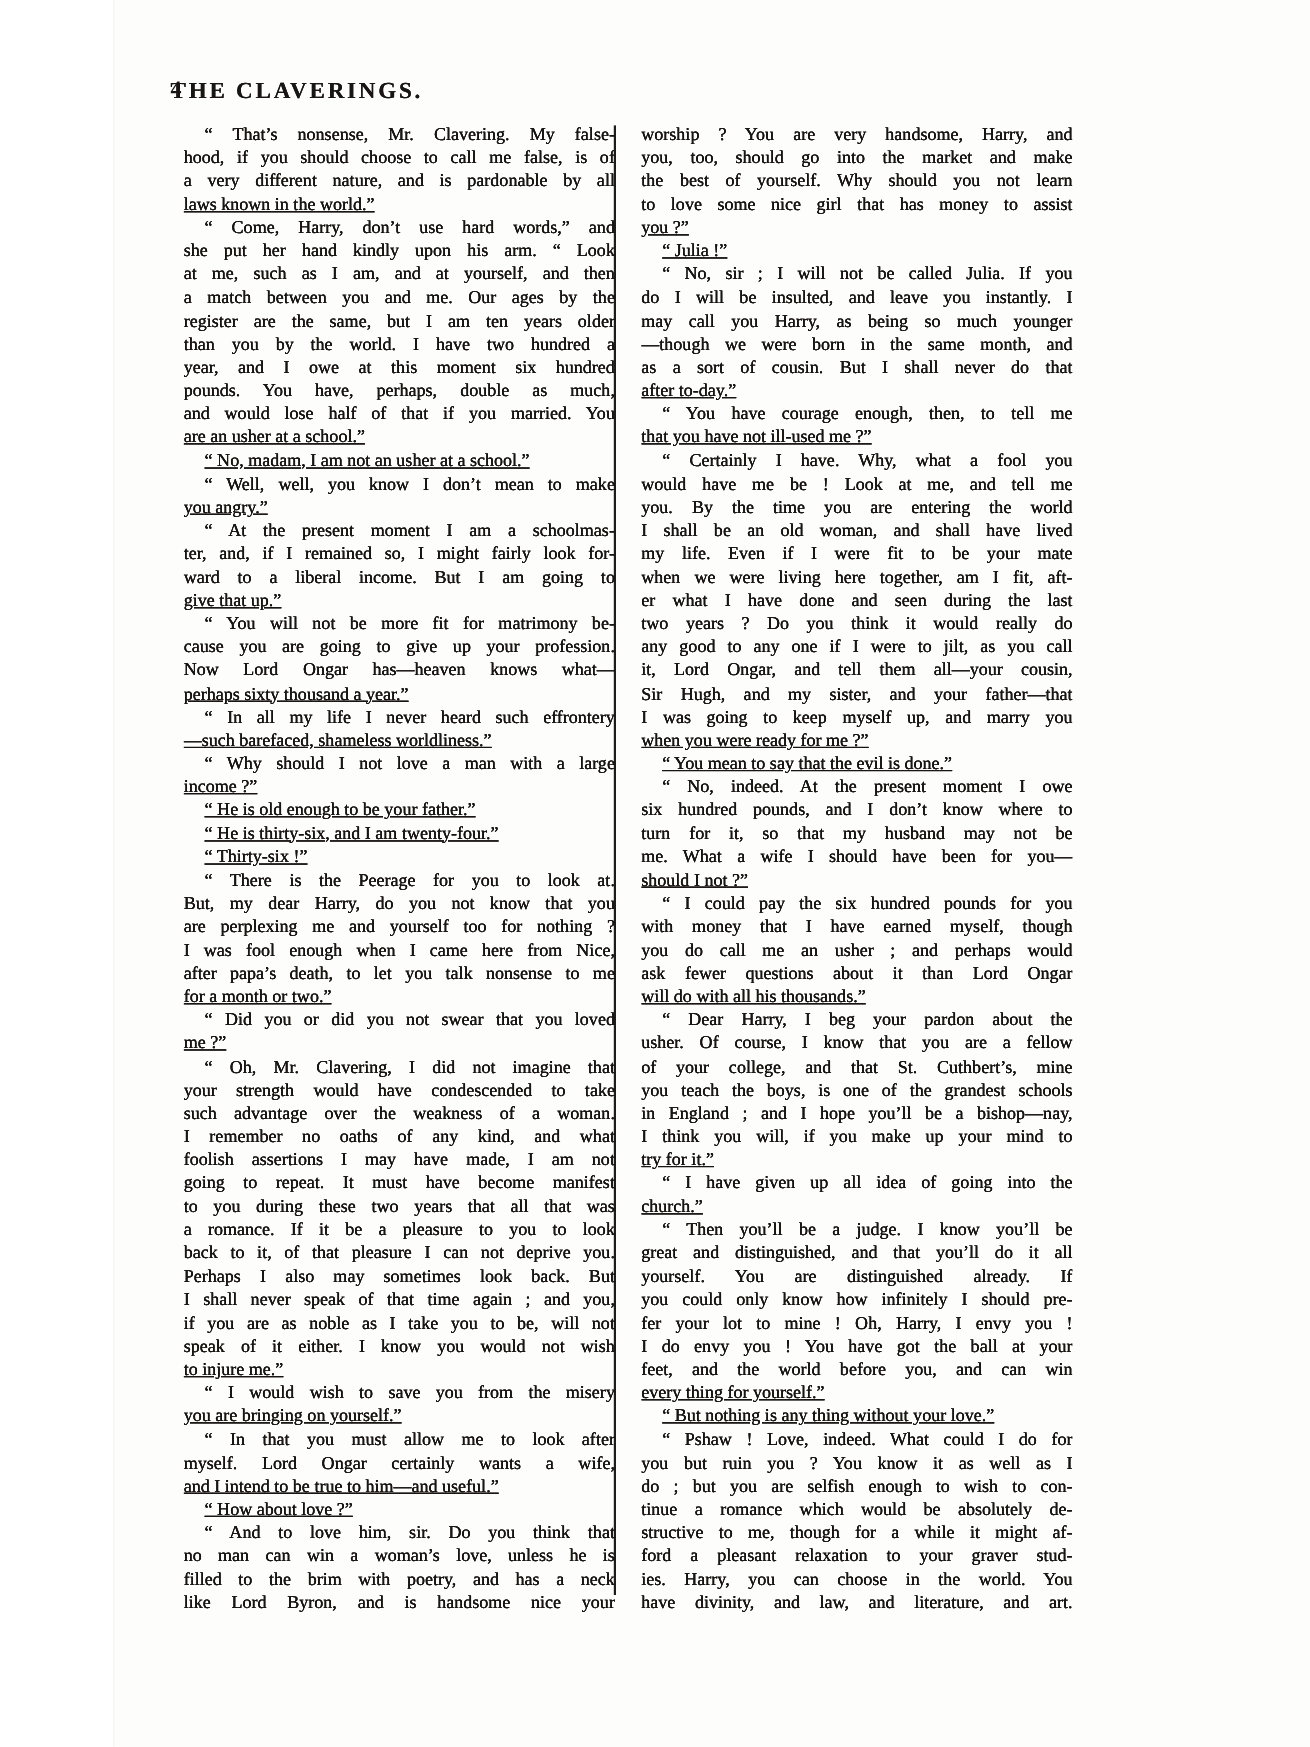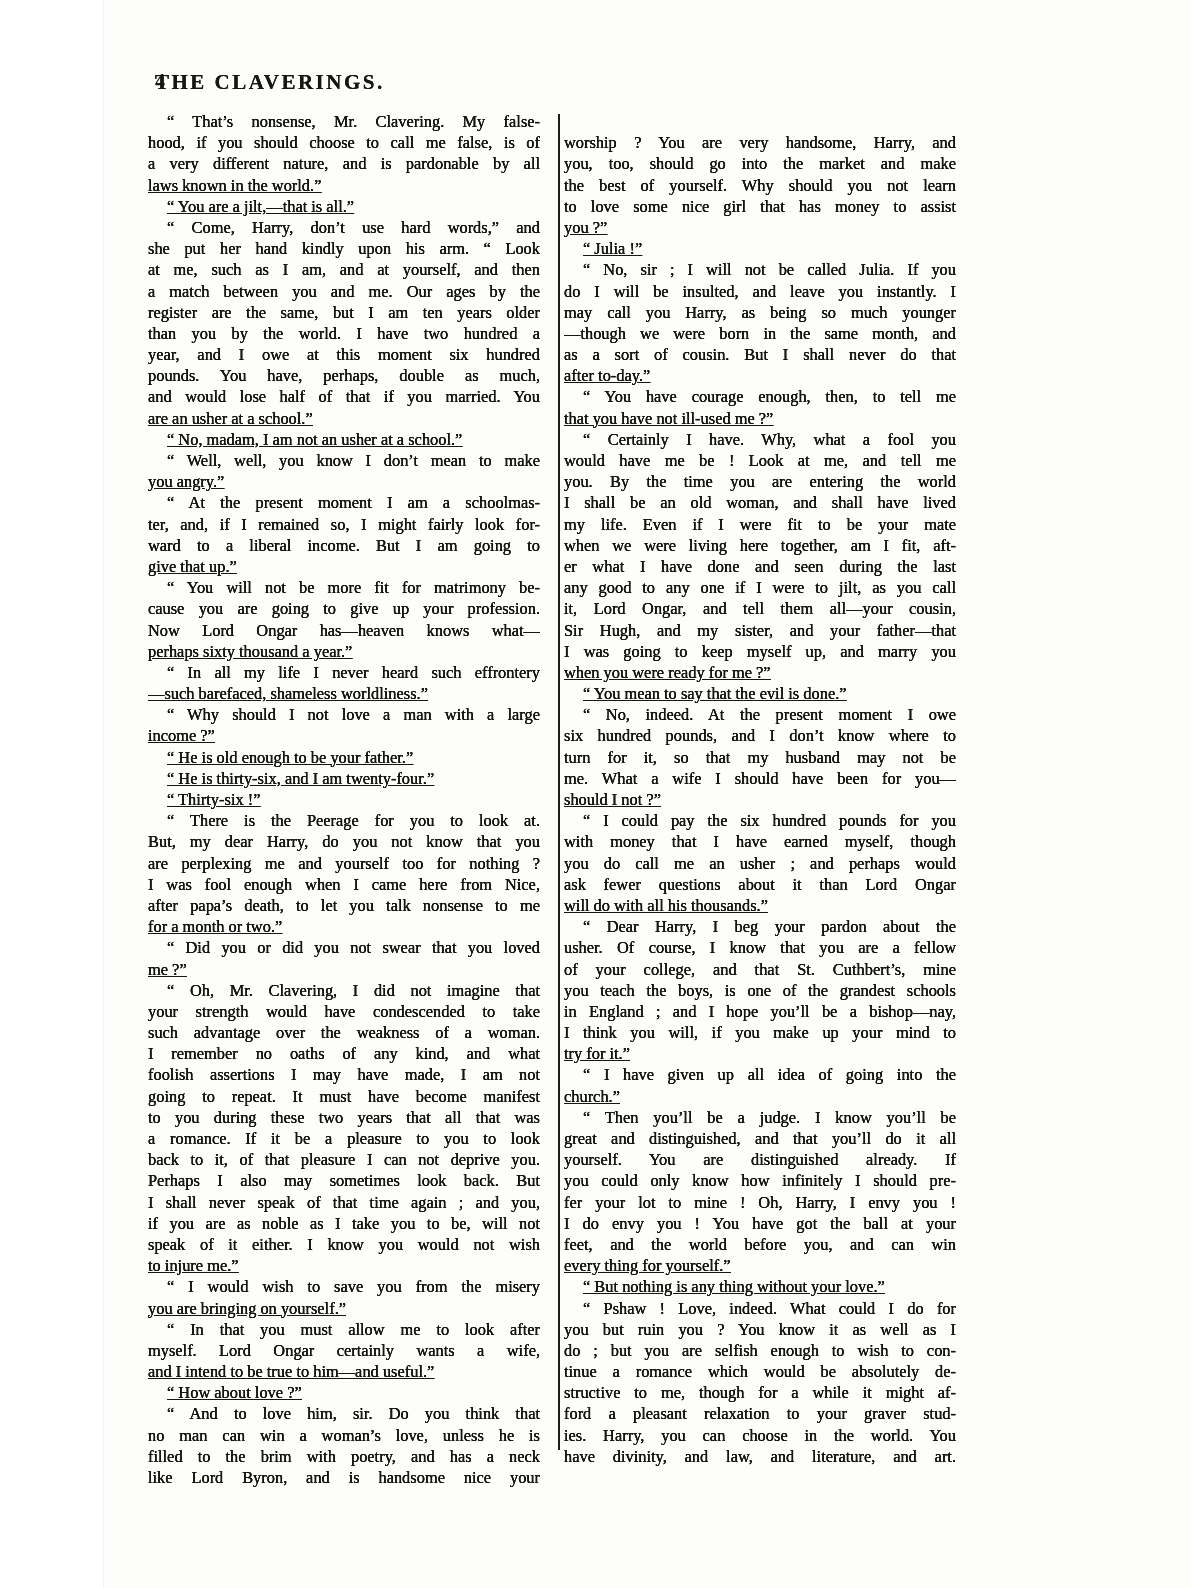--- a/index.html
+++ b/index.html
@@ -14,21 +14,21 @@
   .folio{
     position:absolute;left:155px;top:70px;font-size:20px;font-weight:700;
     letter-spacing:1px;
   }
   .running-head{
     position:absolute;left:155px;top:70px;width:808px;
     font-size:21px;font-weight:700;letter-spacing:2.5px;
     text-shadow:0 0 .4px currentColor;
   }
   .columns{
-    position:absolute;left:148px;top:111px;width:808px;display:flex;align-items:center;
+    position:absolute;left:167px;top:111px;width:808px;display:flex;
   }
   .col{width:398px;}
   .col.right-col{margin-left:24px;}
   .divider{
     position:absolute;left:558px;top:114px;width:2px;height:1336px;
     background:#1e1c1a;
   }
   .line{
     font-size:16.4px;line-height:21.2px;height:21.2px;
     text-align:justify;text-align-last:justify;overflow:hidden;
@@ -47,21 +47,20 @@
 <div class="running-head">THE CLAVERINGS.</div>
 
 <div class="divider"></div>
 
 <div class="columns">
   <div class="col left-col" id="col-left">
       <div class="line ind">“ That’s nonsense, Mr. Clavering.  My false-</div>
       <div class="line">hood, if you should choose to call me false, is of</div>
       <div class="line">a very different nature, and is pardonable by all</div>
       <div class="line end">laws known in the world.”</div>
-      <div class="line ind end">“ You are a jilt,—that is all.”</div>
       <div class="line ind">“ Come, Harry, don’t use hard words,” and</div>
       <div class="line">she put her hand kindly upon his arm.  “ Look</div>
       <div class="line">at me, such as I am, and at yourself, and then</div>
       <div class="line">a match between you and me.  Our ages by the</div>
       <div class="line">register are the same, but I am ten years older</div>
       <div class="line">than you by the world.  I have two hundred a</div>
       <div class="line">year, and I owe at this moment six hundred</div>
       <div class="line">pounds.  You have, perhaps, double as much,</div>
       <div class="line">and would lose half of that if you married.  You</div>
       <div class="line end">are an usher at a school.”</div>
@@ -131,20 +130,21 @@
       <div class="line end">after to-day.”</div>
       <div class="line ind">“ You have courage enough, then, to tell me</div>
       <div class="line end">that you have not ill-used me ?”</div>
       <div class="line ind">“ Certainly I have.  Why, what a fool you</div>
       <div class="line">would have me be !  Look at me, and tell me</div>
       <div class="line">you.  By the time you are entering the world</div>
       <div class="line">I shall be an old woman, and shall have lived</div>
       <div class="line">my life.  Even if I were fit to be your mate</div>
       <div class="line">when we were living here together, am I fit, aft-</div>
       <div class="line">er what I have done and seen during the last</div>
+      <div class="line">two years ?  Do you think it would really do</div>
       <div class="line">any good to any one if I were to jilt, as you call</div>
       <div class="line">it, Lord Ongar, and tell them all—your cousin,</div>
       <div class="line">Sir Hugh, and my sister, and your father—that</div>
       <div class="line">I was going to keep myself up, and marry you</div>
       <div class="line end">when you were ready for me ?”</div>
       <div class="line ind end">“ You mean to say that the evil is done.”</div>
       <div class="line ind">“ No, indeed.  At the present moment I owe</div>
       <div class="line">six hundred pounds, and I don’t know where to</div>
       <div class="line">turn for it, so that my husband may not be</div>
       <div class="line">me.  What a wife I should have been for you—</div>

